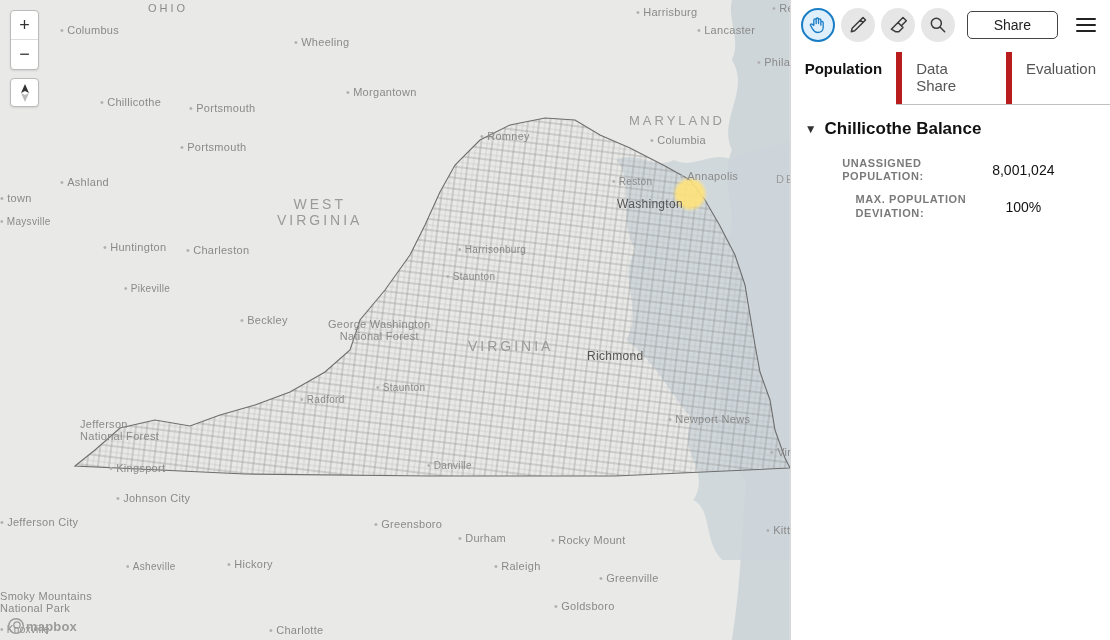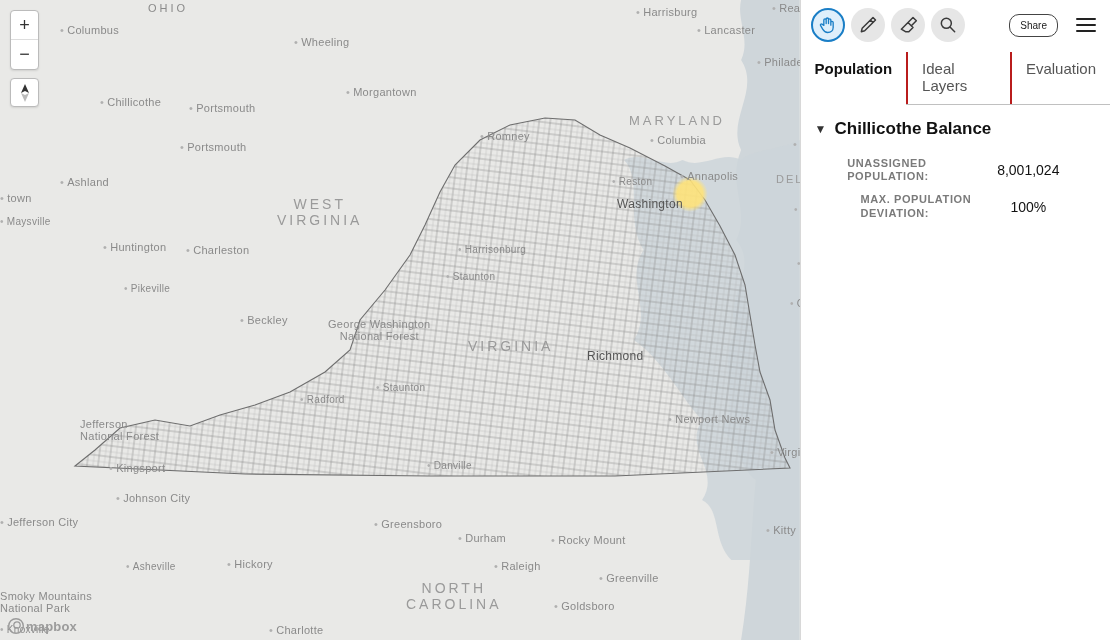--- a/index.html
+++ b/index.html
@@ -27,25 +27,25 @@
     .compass-box svg { width: 10px; height: 18px; }
     .mapbox-mark { position: absolute; left: 8px; bottom: 6px; display: flex; align-items: flex-end; gap: 2px; color: #9b9b9b; font-size: 13px; font-weight: 600; letter-spacing: 0.2px; }
     .mapbox-mark svg { width: 16px; height: 16px; }
     
     .side-panel { flex: 1 1 auto; display: flex; flex-direction: column; border-left: 1px solid #d8d8d8; }
     .toolbar { display: flex; align-items: center; padding: 8px 10px 10px 10px; gap: 6px; }
     .tool-btn { width: 34px; height: 34px; border-radius: 50%; background: #e6e6e6; display: flex; align-items: center; justify-content: center; cursor: pointer; }
     .tool-btn.active { border: 2px solid #1a7ec6; background: #dfeffb; }
     .tool-btn svg { width: 20px; height: 20px; }
     .spacer { flex: 1; }
-    .share-btn { border: 1px solid #444; border-radius: 10px; padding: 5px 10px; font-size: 10px; cursor: pointer; color: #222; background:#fff; }
+    .share-btn { border: 1px solid #444; border-radius: 5px; padding: 5px 26px; font-size: 14px; cursor: pointer; color: #222; background:#fff; }
     .menu-btn { width: 28px; height: 28px; display: flex; align-items: center; justify-content: center; cursor: pointer; margin-left: 8px; }
     .menu-btn svg { width: 20px; height: 16px; }
     .tabs { display: flex; border-bottom: 1px solid #c0c0c0; }
-    .tab { padding: 8px 14px 10px; font-size: 15px; color: #555; cursor: pointer; border-right: 2px solid #b91c1c; position: relative; }
+    .tab { padding: 8px 14px 10px; font-size: 15px; color: #555; cursor: pointer; border-right: 6px solid #b91c1c; position: relative; }
     .tab.active { font-weight: 700; color: #111; }
     .tab.active::after { content: ""; position: absolute; left: 0; right: 0; bottom: -1px; height: 3px; background: #fff; }
     .tab:last-child { border-right: none; }
     .panel-content { padding: 14px 18px 0 14px; overflow: auto; }
     .section-header { display: flex; align-items: center; gap: 8px; margin-bottom: 10px; cursor: default; }
     .section-header .tri { font-size: 12px; color: #333; transform: none; }
     .section-header h2 { font-size: 17px; font-weight: 700; color: #111; }
     .pop-chart { border: 1px solid #e5e5e5; height: 210px; position: relative; margin: 6px 2px 10px; background: #fafafa; }
     .ideal-line { position: absolute; left: 50%; top: 0; bottom: 20px; border-right: 1px solid #bfbfbf; }
     .ideal-label { position: absolute; right: 6px; bottom: 3px; font-size: 12px; color: #333; }
@@ -80,22 +80,20 @@
     </svg>
   </div>
 
   <div class="highlight-circle"></div>
 
   <div class="map-label state" style="left:148px; top:2px; letter-spacing:3px;">OHIO</div>
   <div class="map-label big" style="left:277px; top:196px; white-space:pre; text-align:center;">WEST
 VIRGINIA</div>
   <div class="map-label big" style="left:468px; top:338px;">VIRGINIA</div>
   <div class="map-label med" style="left:629px; top:113px;">MARYLAND</div>
-  <div class="map-label big" style="left:406px; top:580px; white-space:pre; text-align:center;">NORTH
-CAROLINA</div>
   <div class="map-label med" style="left:776px; top:173px; font-size:11px; letter-spacing:2px;">DELAWARE</div>
 
   <div class="map-label city" style="left:60px; top:24px;">Columbus</div>
   <div class="map-label city" style="left:294px; top:36px;">Wheeling</div>
   <div class="map-label city" style="left:636px; top:6px;">Harrisburg</div>
   <div class="map-label city" style="left:772px; top:2px;">Reading</div>
   <div class="map-label city" style="left:697px; top:24px;">Lancaster</div>
   <div class="map-label city" style="left:757px; top:56px;">Philadelphia</div>
   <div class="map-label city" style="left:100px; top:96px;">Chillicothe</div>
   <div class="map-label city" style="left:189px; top:102px;">Portsmouth</div>
@@ -199,21 +197,21 @@
     <div class="share-btn">Share</div>
     <div class="menu-btn">
       <svg viewBox="0 0 20 16">
           <path d="M1 2h18M1 8h18M1 14h18" stroke="#222" stroke-width="2" stroke-linecap="round"></path>
         </svg>
     </div>
   </div>
 
   <div class="tabs">
     <div class="tab active">Population</div>
-    <div class="tab">Ideal Layers</div>
+    <div class="tab">Data Share</div>
     <div class="tab">Evaluation</div>
   </div>
 
   <div class="panel-content">
     <div class="section-header">
       <span class="tri">▼</span>
       <h2>Chillicothe Balance</h2>
     </div>
 
 

